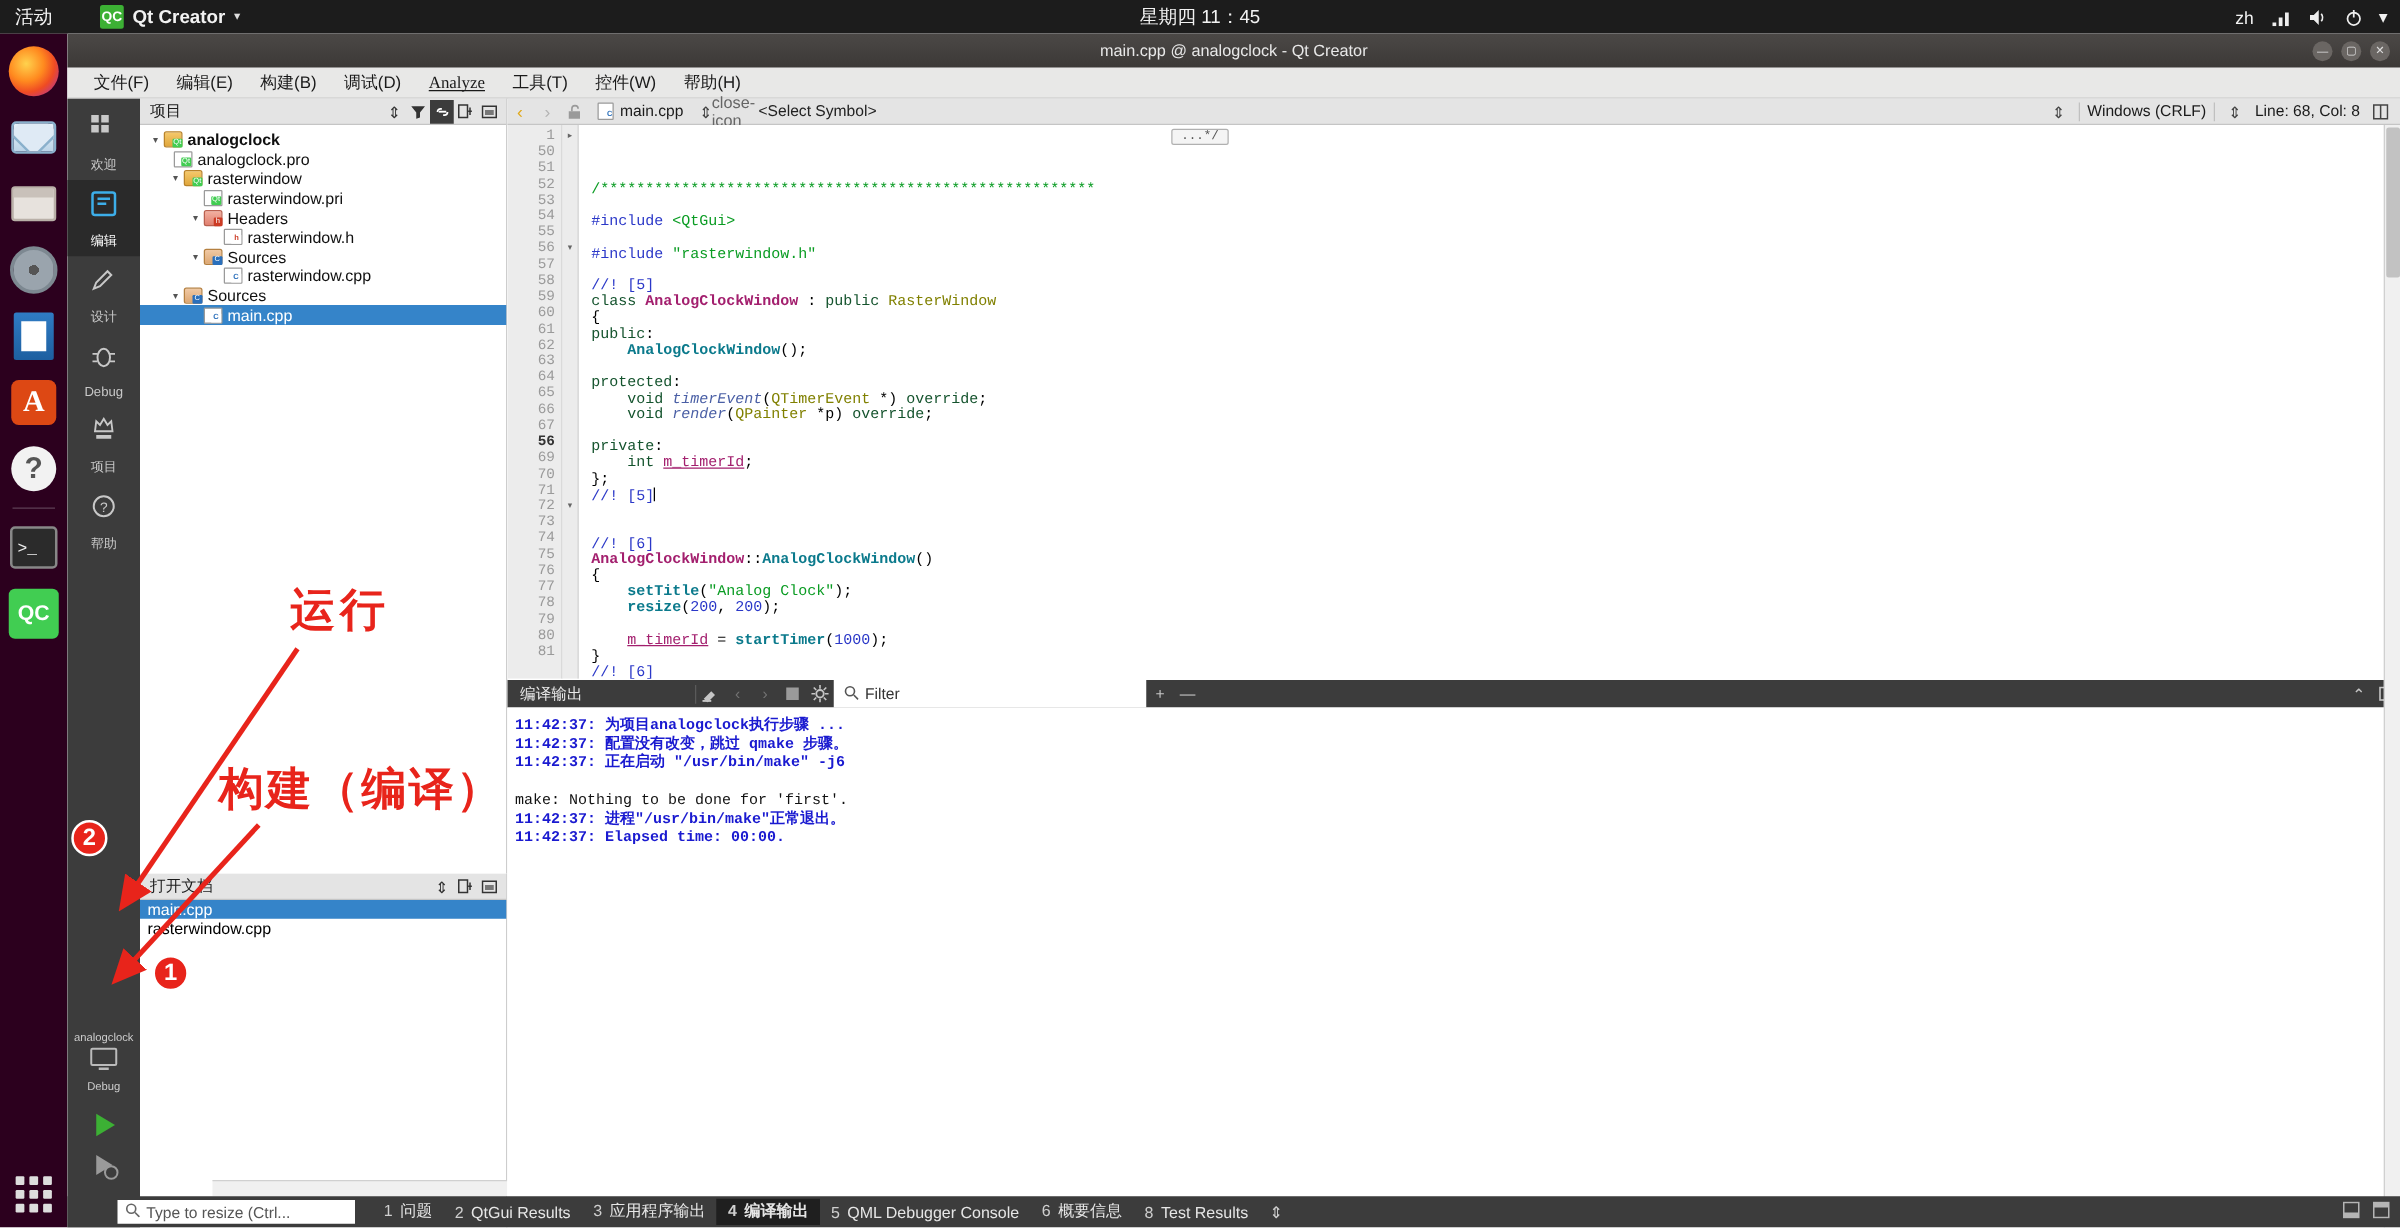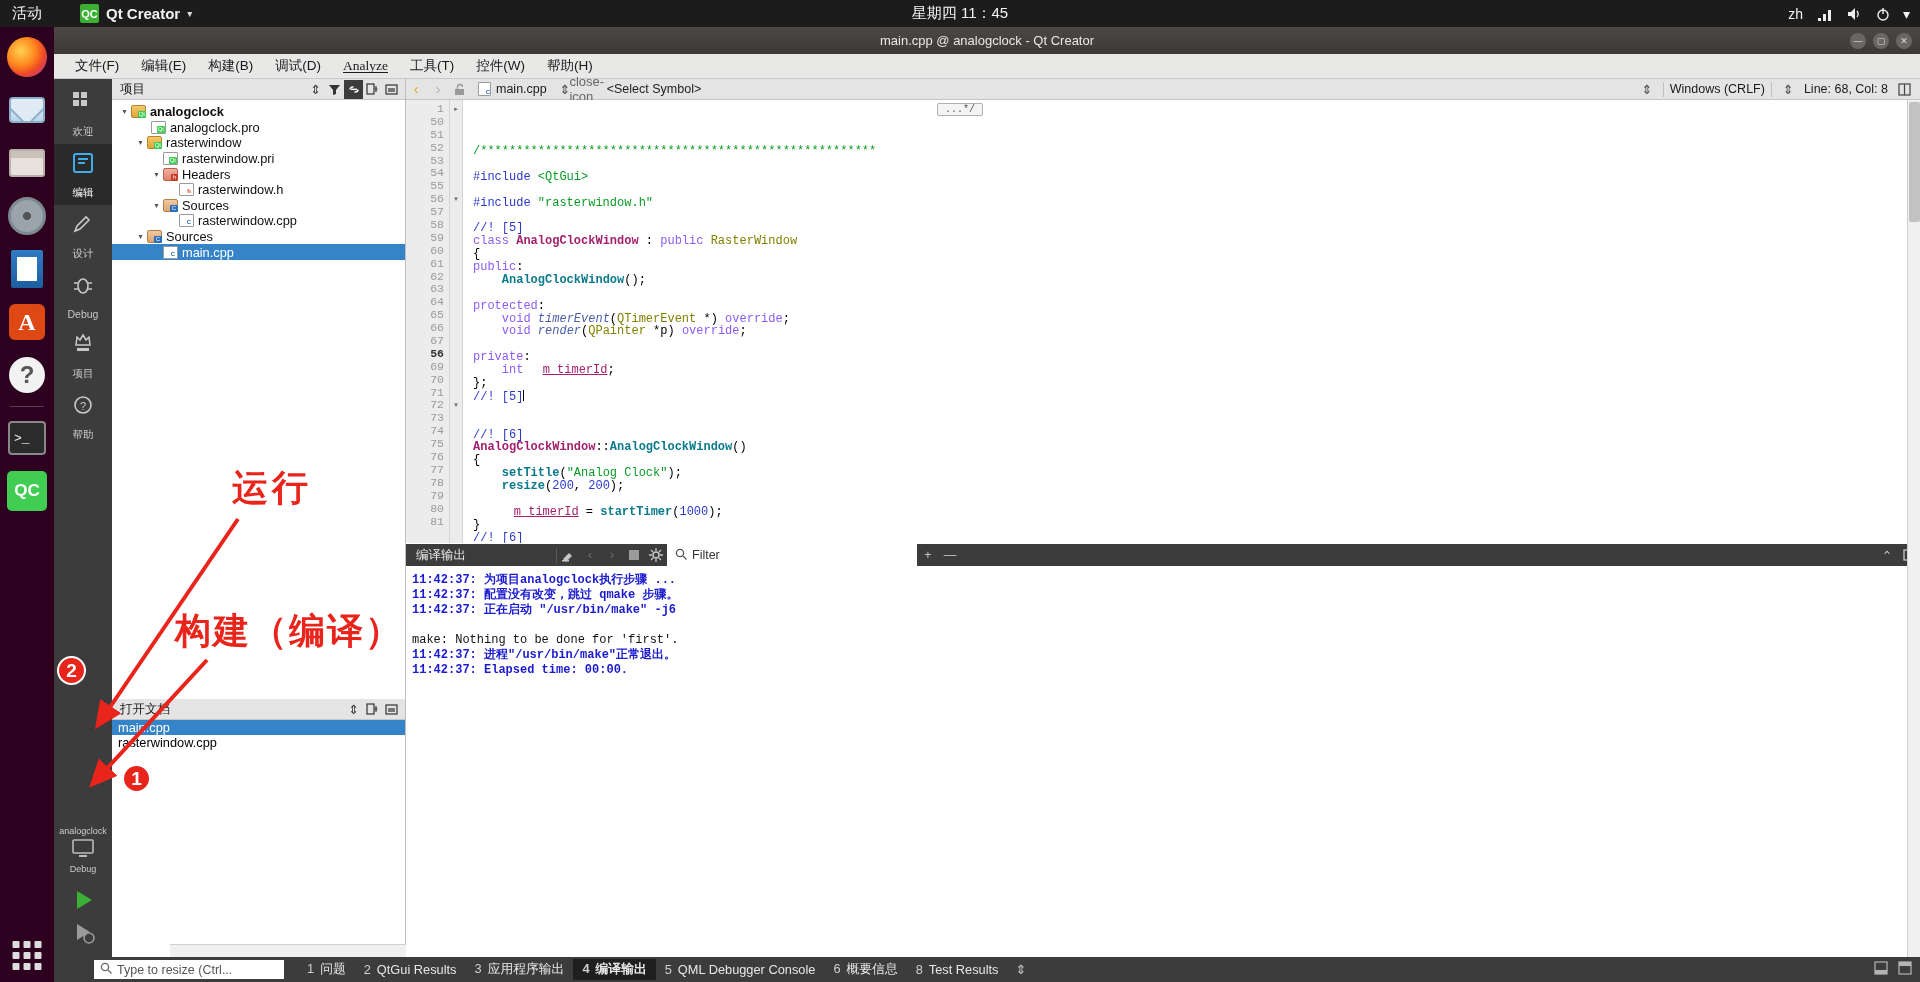--- a/index.html
+++ b/index.html
@@ -199,27 +199,27 @@
   .code {
     flex: 1; font-family: "Liberation Mono", "DejaVu Sans Mono", monospace;
     font-size: 12px; padding-top: 3px; padding-left: 10px; white-space: pre;
     color: #000; position: relative;
   }
   .code div { height: 12.9px; line-height: 12.9px; }
   .cm { color: #0a9c23; }
   .cm2 { color: #2b38c8; }
   .pp { color: #2b38c8; text-align: center; }
   .str { color: #0a9c23; }
-  .kw { color: #8b5cf6; }
+  .kw { color: #14532d; }
   .kw2 { color: #808000; }
   .cls { color: #a31f6e; font-weight: bold; }
   .fn { color: #0b7a8c; font-weight: bold; }
   .it { color: #4a5fa5; font-style: italic; }
   .num { color: #2b38c8; }
-  .mem { color: #a31f6e; text-decoration: underline; margin-left: 12px; }
+  .mem { color: #a31f6e; text-decoration: underline; }
   .caret { display:inline-block; width:1px; height:11px; background:#000; vertical-align:-1px; }
   .foldbox {
     position: absolute; top: 3px; left: 474px; height: 12px;
     border: 1px solid #b0b0b0; background: #f4f4f4; color: #555;
     font-size: 10px; font-family: "Liberation Mono", monospace;
     padding: 0 7px; line-height: 11px; border-radius: 2px;
   }
 
   
   .outpane { position: absolute; top: 465px; left: 0; right: 0; bottom: 0; background: #fff; }
@@ -497,21 +497,21 @@
               <rect x="3" y="5" width="7" height="4" fill="#777"></rect>
             </svg>
         </span>
       </div>
       <div class="tree" id="project-tree">
           <div class="tnode" style="padding-left: 6px;">
             <span class="arrow">▾</span>
             <span class="ficon ico-folder"></span>
             <span style="font-weight: bold;">analogclock</span>
           </div>
-          <div class="tnode" style="padding-left: 26px;">
+          <div class="tnode" style="padding-left: 14px;">
             <span class="arrow"></span>
             <span class="ficon ico-file qt"></span>
             <span>analogclock.pro</span>
           </div>
           <div class="tnode" style="padding-left: 22px;">
             <span class="arrow">▾</span>
             <span class="ficon ico-folder"></span>
             <span>rasterwindow</span>
           </div>
           <div class="tnode" style="padding-left: 38px;">

